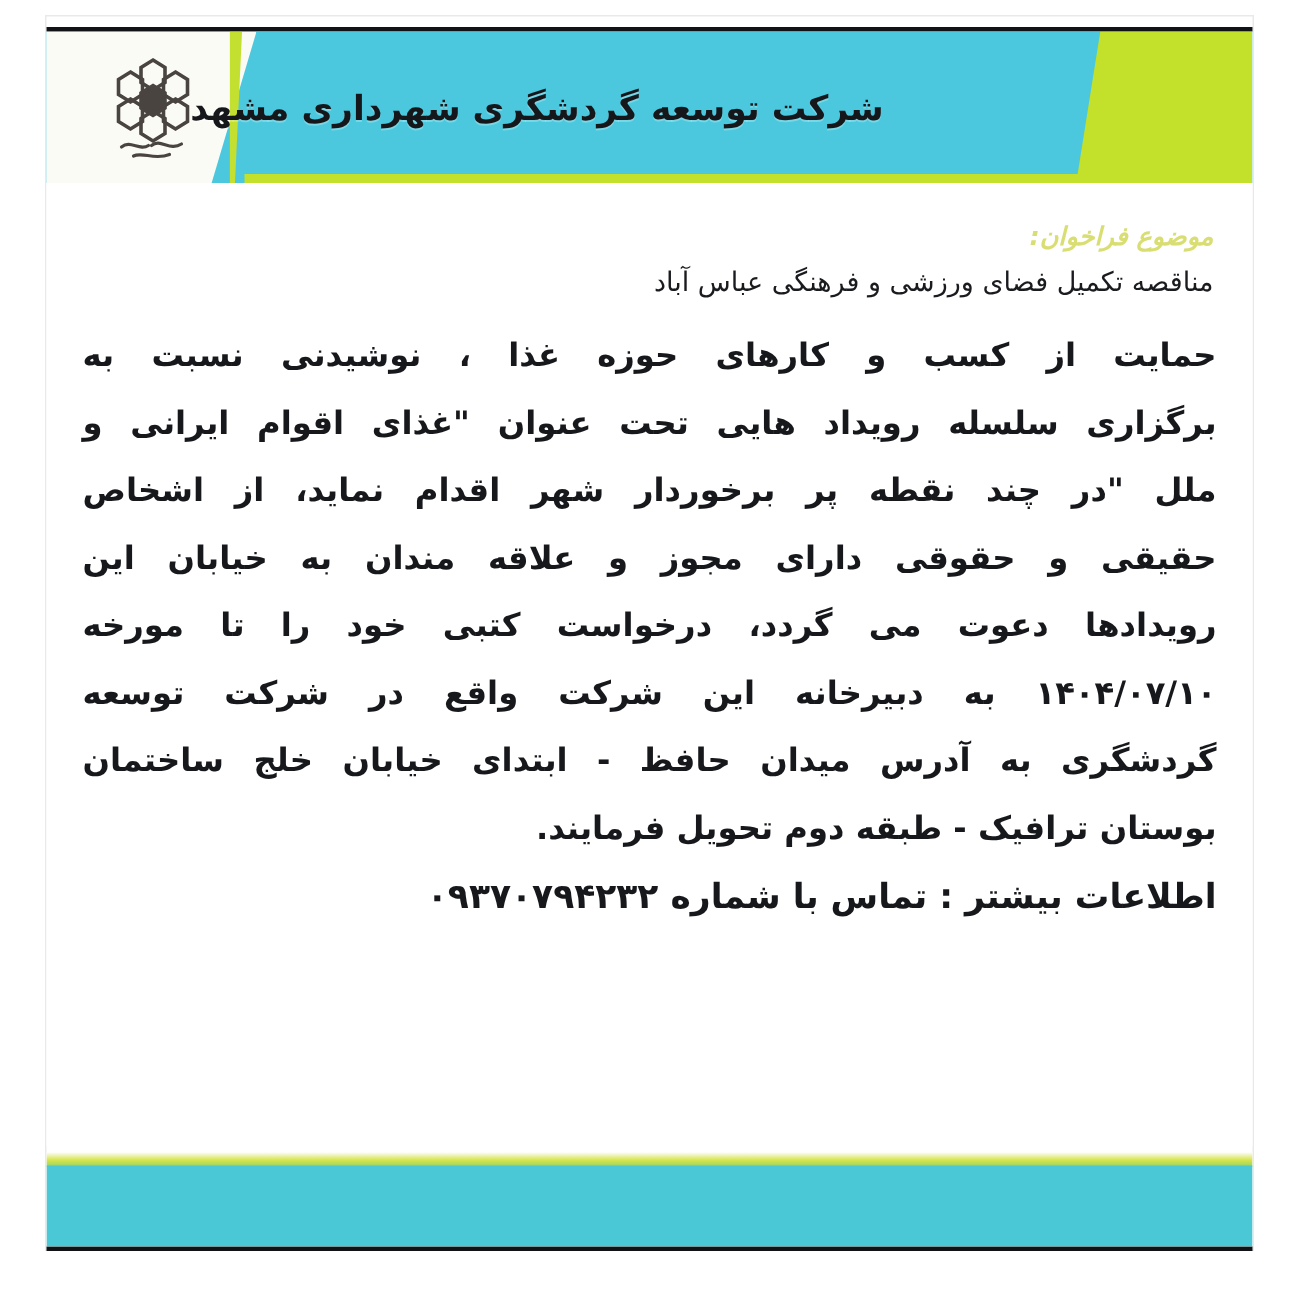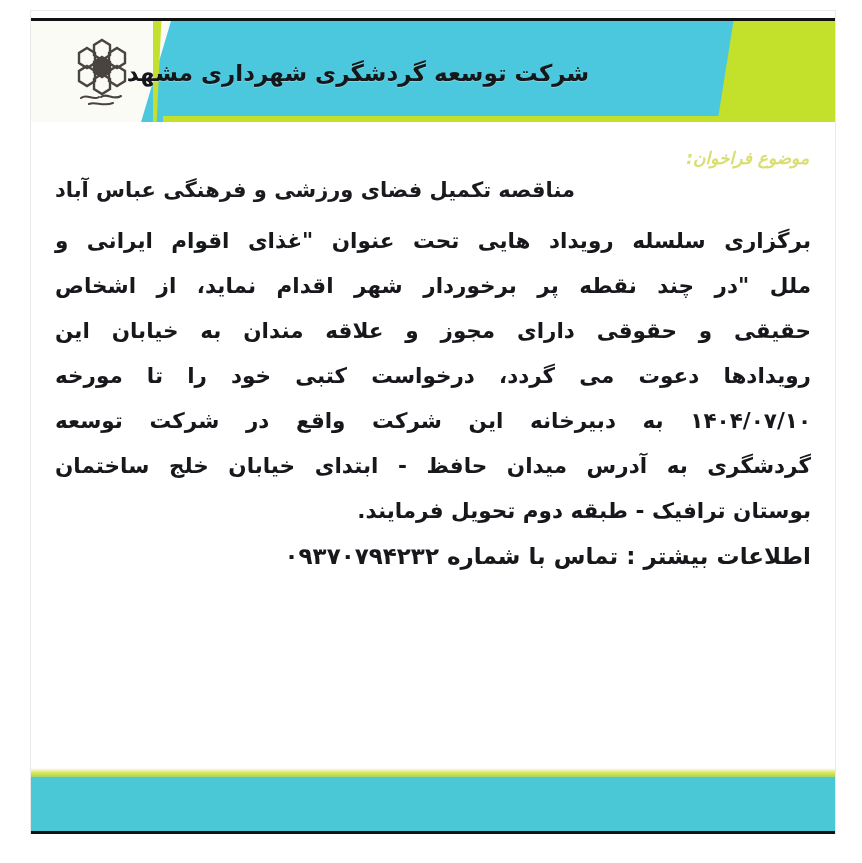--- a/index.html
+++ b/index.html
@@ -134,24 +134,24 @@
     text-align: right;
     color: #d9de72;
     font-size: 17px;
     font-weight: bold;
     margin: 8px 2px 10px 0;
     letter-spacing: .2px;
     font-style: italic;
   }
 
   .subject-text {
-    text-align: left;
+    text-align: right;
     color: #1a1b1f;
-    font-size: 21px;
-    font-weight: bold;
+    font-size: 18px;
+    font-weight: normal;
     margin: 0 2px 16px 0;
   }
 
   .para-line {
     color: #17181c;
     font-size: 21.5px;
     font-weight: bold;
     line-height: 45px;
     text-align: justify;
     text-align-last: justify;
@@ -266,20 +266,21 @@
     </div>
 
     <div class="header-title">شرکت توسعه گردشگری شهرداری مشهد</div>
   </div>
 
   <div class="body-area">
 
     <div class="subject-label">موضوع فراخوان:</div>
     <div class="subject-text">مناقصه تکمیل فضای ورزشی و فرهنگی عباس آباد</div>
 
+    <div class="para-line">حمایت از کسب و کارهای حوزه غذا ، نوشیدنی نسبت به</div>
     <div class="para-line">برگزاری سلسله رویداد هایی تحت عنوان "غذای اقوام ایرانی و</div>
     <div class="para-line">ملل "در چند نقطه پر برخوردار شهر اقدام نماید، از اشخاص</div>
     <div class="para-line">حقیقی و حقوقی دارای مجوز و علاقه مندان به خیابان این</div>
     <div class="para-line">رویدادها دعوت می گردد، درخواست کتبی خود را تا مورخه</div>
     <div class="para-line">۱۴۰۴/۰۷/۱۰ به دبیرخانه این شرکت واقع در شرکت توسعه</div>
     <div class="para-line">گردشگری به آدرس میدان حافظ - ابتدای خیابان خلج  ساختمان</div>
     <div class="para-line last-line">بوستان ترافیک - طبقه دوم تحویل فرمایند.</div>
 
     <div class="contact-line">اطلاعات بیشتر : تماس با شماره ۰۹۳۷۰۷۹۴۲۳۲</div>
   </div>

